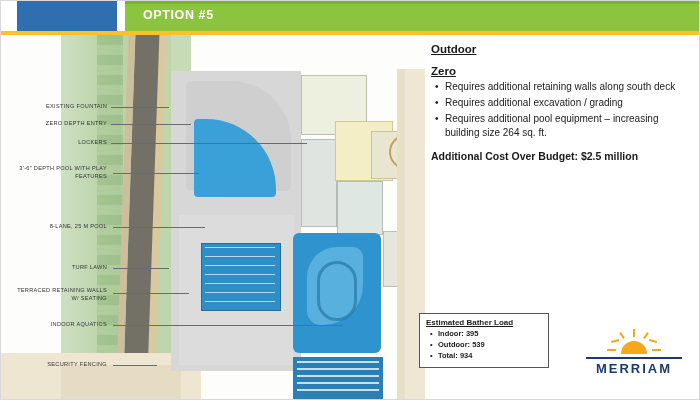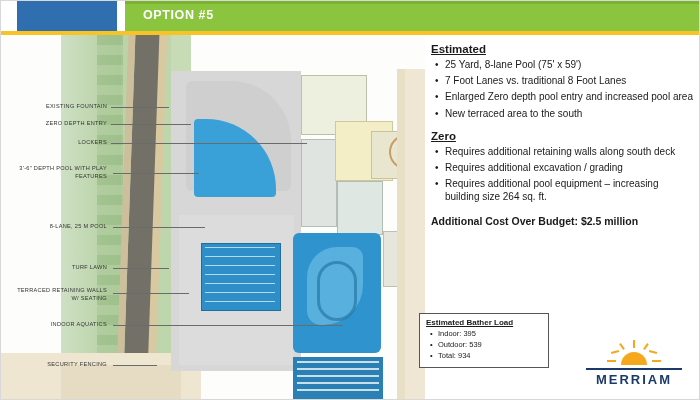--- a/index.html
+++ b/index.html
@@ -80,25 +80,25 @@
   .ul{margin:0 0 0 0;padding:0 0 0 14px;list-style:none;}
   .ul li{position:relative;font-size:10px;color:#1a1a1a;line-height:1.32;margin-bottom:3px;}
   .ul li:before{content:"•";position:absolute;left:-10px;top:0;color:#1a1a1a;font-size:10px;}
   .notes-wrap{margin-top:10px;}
   .cost{margin-top:11px;font-size:10.5px;font-weight:bold;color:#1a1a1a;}
 
   
   .bather{position:absolute;left:418px;top:312px;width:130px;border:1px solid #555;background:#fff;padding:4px 6px 5px 6px;box-sizing:border-box;}
   .bather-h{font-size:8px;font-weight:bold;color:#1a1a1a;text-decoration:underline;margin-bottom:2px;}
   .bather ul{margin:0;padding:0 0 0 12px;list-style:none;}
-  .bather li{position:relative;font-size:7.5px;line-height:1.45;color:#1a1a1a;}
+  .bather li{position:relative;font-size:7.5px;line-height:1.45;color:#1a1a1a;font-weight:bold;}
   .bather li:before{content:"•";position:absolute;left:-8px;top:0;}
 
   
-  .logo{position:absolute;right:10px;bottom:5px;width:110px;height:54px;text-align:center;}
+  .logo{position:absolute;right:10px;bottom:16px;width:110px;height:54px;text-align:center;}
   .sun{position:relative;width:54px;height:27px;margin:0 auto;}
   .sun-core{position:absolute;left:14px;top:12px;width:26px;height:13px;background:#f5a81c;border-radius:13px 13px 0 0;}
   .ray{position:absolute;background:#f5a81c;}
   .logo-word{font-size:13px;font-weight:bold;letter-spacing:2px;color:#1b3a6b;margin-top:2px;}
   .logo-rule{width:96px;height:2px;background:#1b3a6b;margin:1px auto 0 auto;}
 </style>
 </head>
 <body>
 
 <div class="slide">
@@ -166,27 +166,21 @@
     <div class="lbl" style="left:14px;top:130px;width:92px;">3'-6" DEPTH POOL WITH PLAY FEATURES</div>
     <div class="lbl" style="left:14px;top:188px;width:92px;">8-LANE, 25 M POOL</div>
     <div class="lbl" style="left:14px;top:229px;width:92px;">TURF LAWN</div>
     <div class="lbl" style="left:14px;top:252px;width:92px;">TERRACED RETAINING WALLS W/ SEATING</div>
     <div class="lbl" style="left:14px;top:286px;width:92px;">INDOOR AQUATICS</div>
     <div class="lbl" style="left:14px;top:326px;width:92px;">SECURITY FENCING</div>
   </div>
 
   <div class="txt">
 
-    <div class="sect-h">Estimated</div>
-    <ul class="ul">
-      <li>25 Yard, 8-lane Pool (75' x 59')</li>
-      <li>7 Foot Lanes vs. traditional 8 Foot Lanes</li>
-      <li>Enlarged Zero depth pool entry and increased pool area</li>
-      <li>New terraced area to the south</li>
-    </ul>
+    <div class="sect-h">Outdoor</div>
 
     <div class="notes-wrap">
       <div class="sect-h">Zero</div>
       <ul class="ul">
         <li>Requires additional retaining walls along south deck</li>
         <li>Requires additional excavation / grading</li>
         <li>Requires additional pool equipment – increasing building size 264 sq. ft.</li>
       </ul>
     </div>
 

